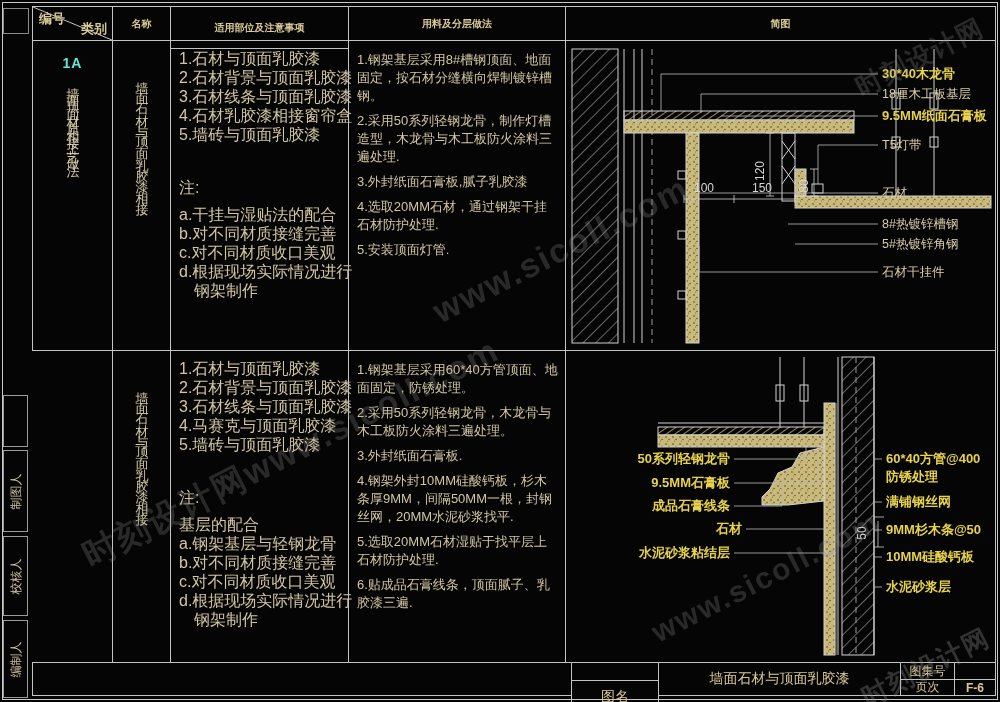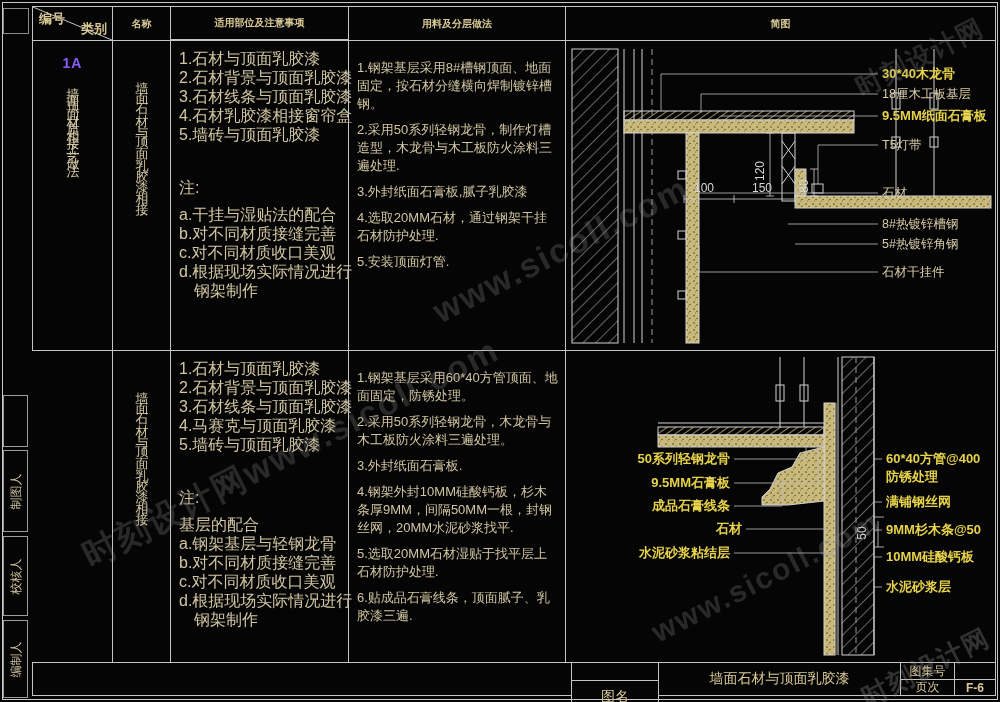--- a/index.html
+++ b/index.html
@@ -5,28 +5,28 @@
   html,body{margin:0;padding:0;background:#000;}
   .sheet{position:relative;width:1000px;height:702px;background:#050505;overflow:hidden;
          font-family:"Liberation Sans","DejaVu Sans",sans-serif;color:#cfc3a0;}
   .frame{position:absolute;inset:2px;border:1px solid #c9c9c9;pointer-events:none;}
   .cell{position:absolute;border:1px solid #c4c4c4;box-sizing:border-box;background:transparent;}
   .hdr{display:flex;align-items:center;justify-content:center;font-size:10px;font-weight:bold;color:#d9c996;}
   .corner{overflow:hidden;}
   .corner .ct{position:absolute;left:6px;top:3px;font-size:13px;font-weight:bold;color:#d9c996;}
   .corner .cb{position:absolute;right:5px;bottom:2px;font-size:13px;font-weight:bold;color:#d9c996;}
   .vcell{display:flex;flex-direction:column;align-items:center;padding-top:14px;}
-  .rowid{font-size:14px;font-weight:bold;color:#8b5cf6;margin-bottom:6px;letter-spacing:1px;}
+  .rowid{font-size:14px;font-weight:bold;color:#5eead4;margin-bottom:6px;letter-spacing:1px;}
   .vtext{writing-mode:vertical-lr;text-orientation:upright;font-size:13px;color:#d6caa6;}
   .sp6{letter-spacing:7px;}
   .sp10{letter-spacing:11px;padding-top:16px;}
   .txtcell{padding:8px 4px 4px 8px;font-size:16px;line-height:19px;color:#d2c6a2;}
   .txtcell div{white-space:nowrap;}
   .matcell{padding:10px 6px 4px 8px;font-size:13px;line-height:18px;color:#d2c6a2;}
-  .matcell p{margin:8px 0 7px 0;}
+  .matcell p{margin:0 0 7px 0;}
   .notegap{height:34px;}
   .cont{padding-left:15px;}
   .sidebox{position:absolute;left:3px;width:25px;border:1px solid #9b9b9b;box-sizing:border-box;
            display:flex;align-items:center;justify-content:center;}
   .sidebox span{transform:rotate(-90deg);white-space:nowrap;font-size:12px;color:#cfc3a0;}
   .ft{display:flex;align-items:center;justify-content:center;font-size:14px;color:#d9c996;}
   .ftsm{font-size:12px;}
   .wm{position:absolute;color:#8f8f8f;opacity:.26;font-weight:bold;white-space:nowrap;
       transform:rotate(-27deg);pointer-events:none;letter-spacing:2px;z-index:5;}
   svg text{font-family:"Liberation Sans","DejaVu Sans",sans-serif;}
@@ -59,21 +59,21 @@
     </div>
 
   <div class="cell corner" style="left:32px;top:6px;width:81px;height:35px;">
     <svg width="79" height="33" style="position:absolute;left:0;top:0;">
         <line x1="0" y1="0" x2="79" y2="33" stroke="#c4c4c4" stroke-width="1"></line>
       </svg>
     <span class="ct">编号</span>
     <span class="cb">类别</span>
   </div>
   <div class="cell hdr" style="left:112px;top:6px;width:59px;height:35px;">名称</div>
-  <div class="cell hdr" style="left:170px;top:6px;width:179px;height:34px;">适用部位及注意事项</div>
+  <div class="cell hdr" style="left:170px;top:6px;width:179px;height:43px;">适用部位及注意事项</div>
   <div class="cell hdr" style="left:348px;top:6px;width:218px;height:35px;">用料及分层做法</div>
   <div class="cell hdr" style="left:565px;top:6px;width:431px;height:35px;">简图</div>
 
   <div class="cell vcell" style="left:32px;top:40px;width:81px;height:311px;">
     <div class="rowid">1A</div>
     <div class="vtext sp6">墙面顶面材质相接工艺做法</div>
   </div>
   <div class="cell vcell" style="left:112px;top:40px;width:59px;height:311px;">
     <div class="vtext sp10">墙面石材与顶面乳胶漆相接</div>
   </div>

